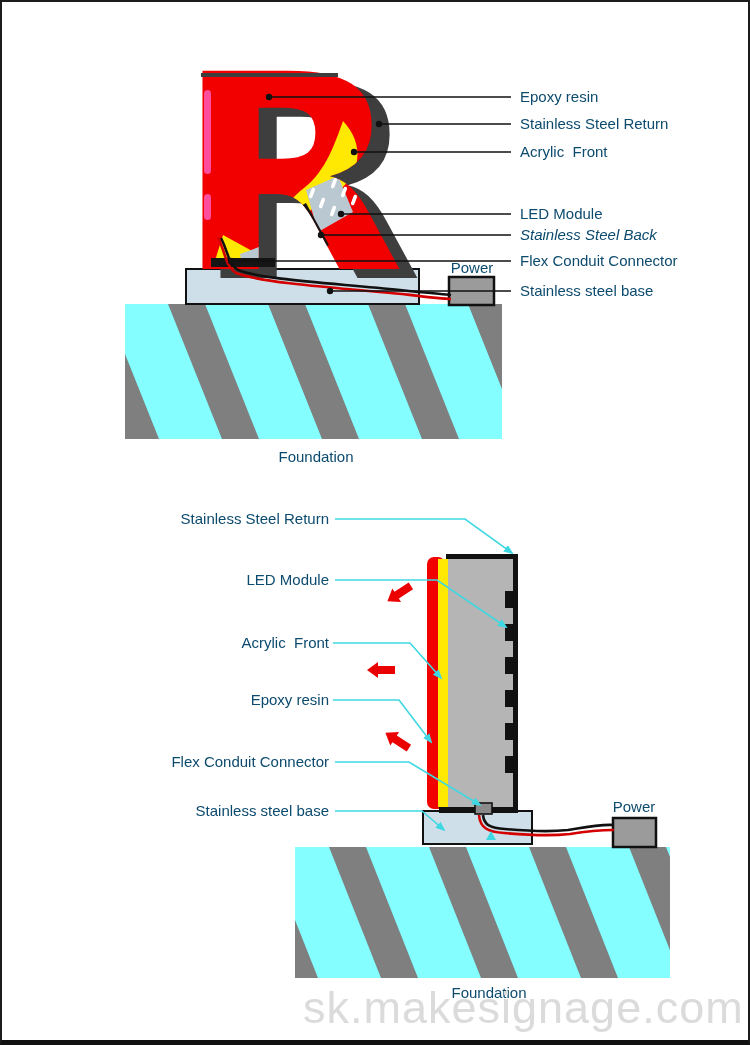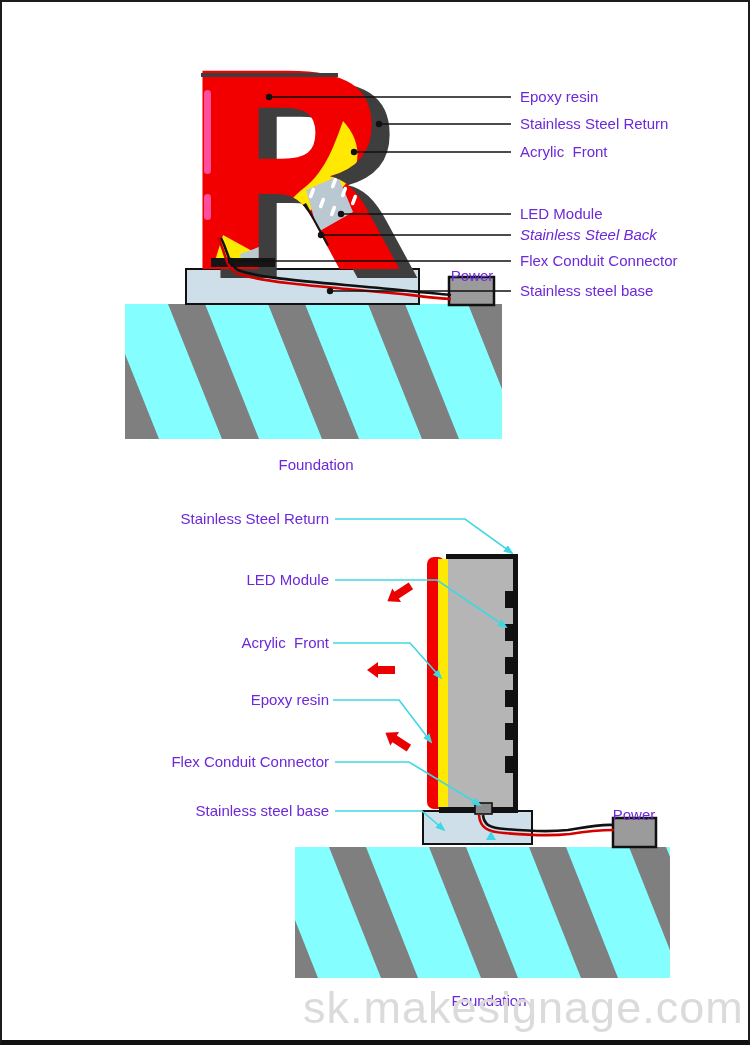--- a/index.html
+++ b/index.html
@@ -3,25 +3,25 @@
 <meta charset="utf-8">
 <style>
   html,body{margin:0;padding:0;background:#fff;}
   .page{
     position:relative; width:750px; height:1045px; box-sizing:border-box;
     background:#fff; border:2px solid #1c1c1c; border-bottom:5px solid #111;
     font-family:"Liberation Sans",sans-serif; overflow:hidden;
   }
   .art{position:absolute;left:0;top:0;}
   .lbl{
-    position:absolute; font:15px/1.1 "Liberation Sans",sans-serif; color:#6d28d9;
+    position:absolute; font:15px/1.1 "Liberation Sans",sans-serif; color:#0c4a6e;
     white-space:pre; transform:translateY(-50%);
   }
   .lbl.right{transform:translate(-100%,-50%); text-align:right;}
-  .lbl.center{transform:translate(-50%,-50%); text-align:right;margin-top:8px;}
+  .lbl.center{transform:translate(-50%,-50%); text-align:right;}
   
   .t-epoxy  {left:518px; top:95px;}
   .t-return {left:518px; top:122px;}
   .t-acrylic{left:518px; top:150px;}
   .t-led    {left:518px; top:212px;}
   .t-back   {left:518px; top:233px;font-style:italic;}
   .t-flex   {left:518px; top:259px;}
   .t-base   {left:518px; top:289px;}
   .t-power  {left:470px; top:266px;}
   .t-found  {left:314px; top:455px;}

